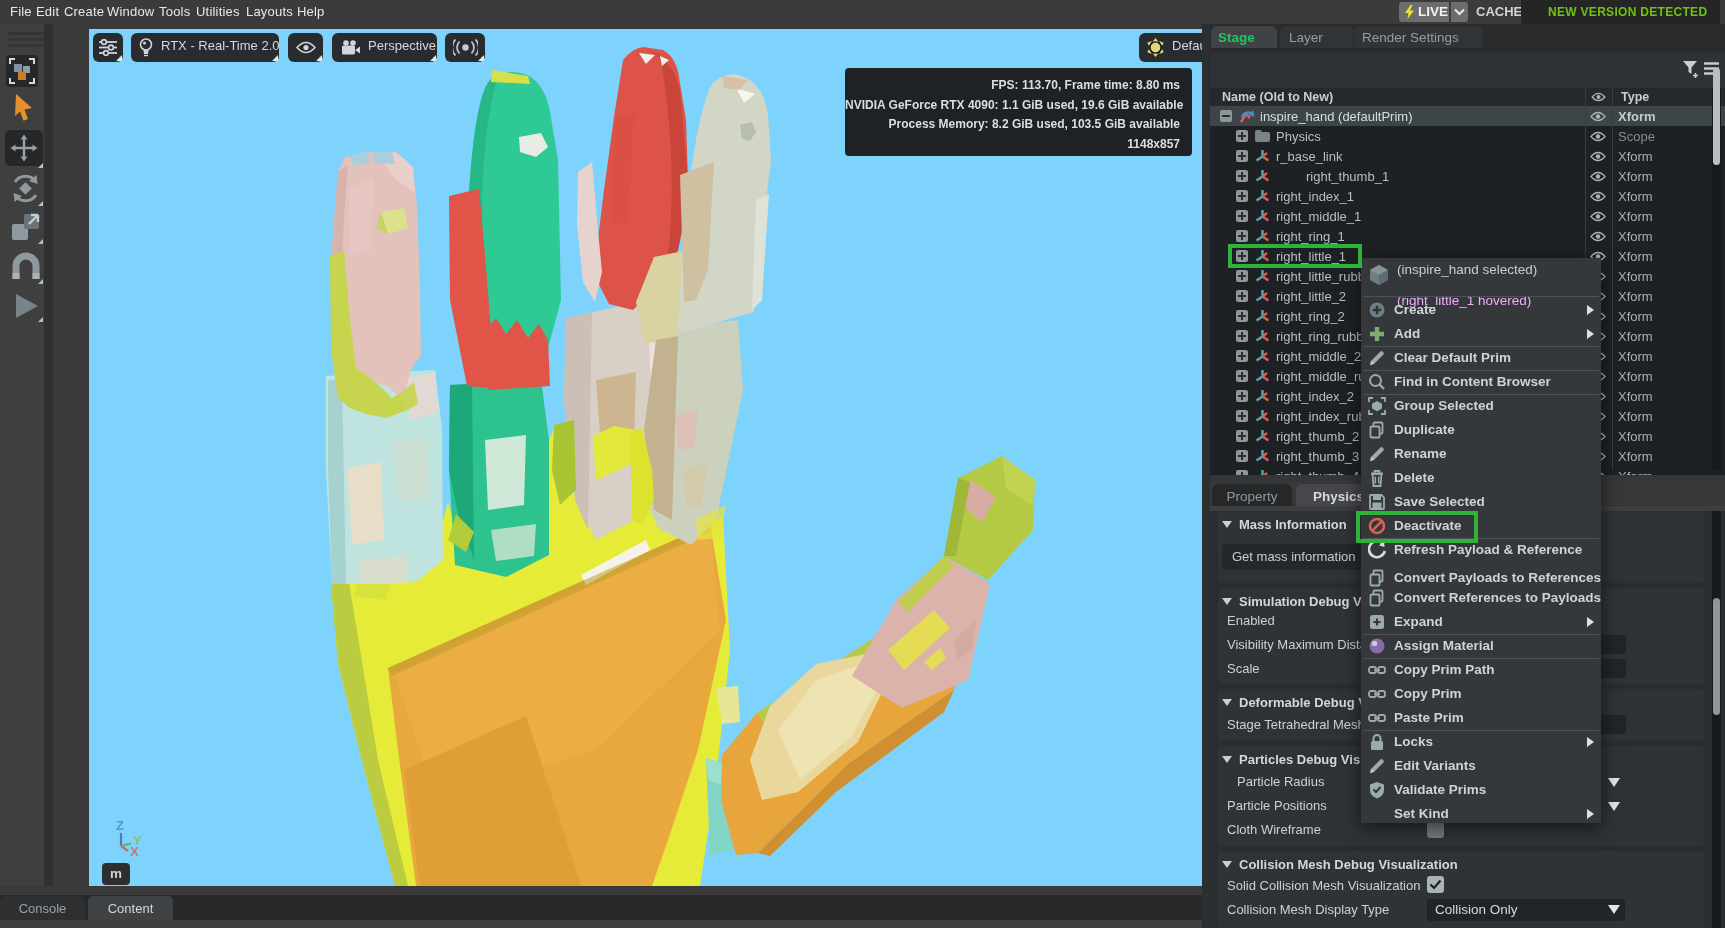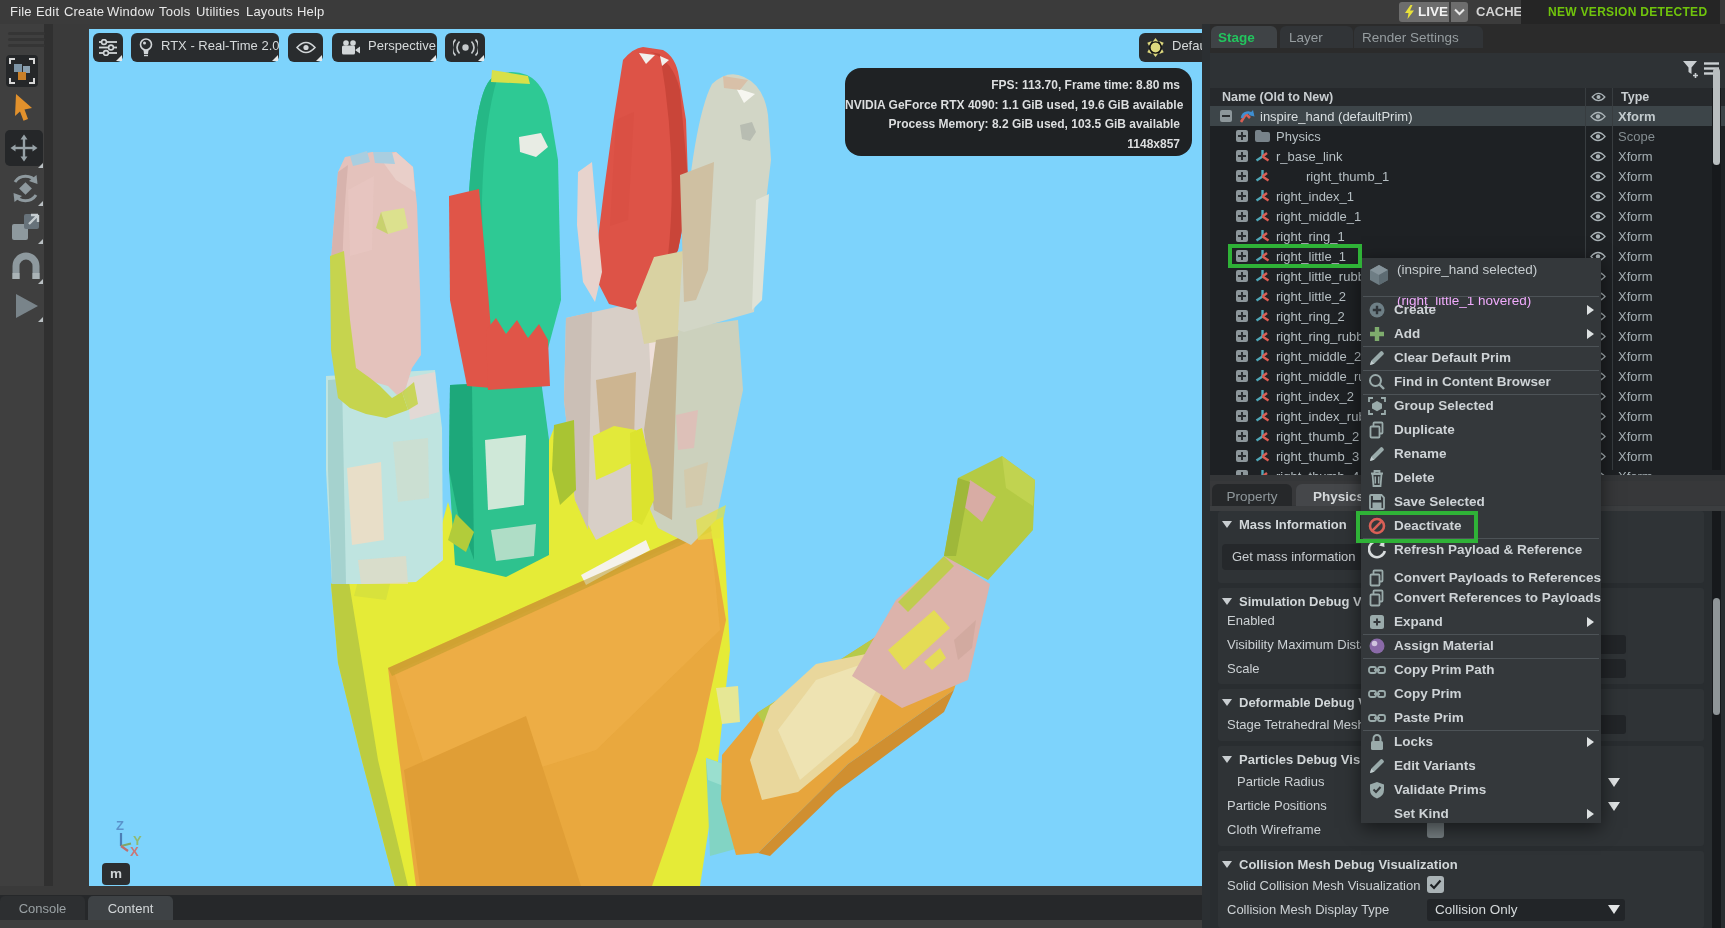--- a/index.html
+++ b/index.html
@@ -5,21 +5,21 @@
 * { margin:0; padding:0; box-sizing:border-box; }
 html,body { width:1725px; height:928px; overflow:hidden; background:#3a3a3a; font-family:"Liberation Sans", sans-serif; }
 .abs { position:absolute; }
 #root { position:relative; width:1725px; height:928px; background:#3a3a3a; overflow:hidden; }
 #menubar { left:0; top:0; width:1568px; height:24px; background:#3b3b3b; color:#e8e8e8; font-size:13.5px; }
 #menubar .mi { position:absolute; top:4px; font-weight:400; font-size:13px; letter-spacing:0.2px; }
 #leftbar { left:0; top:24px; width:53px; height:871px; background:#3f3f3f; }
 #viewport { left:53px; top:29px; width:1142px; height:857px; background:#7dd3fc; overflow:hidden;margin-left:36px; }
 .vbtn { position:absolute; height:29px; background:#292c2e; border-radius:6px; color:#d6dadb; font-size:13px; white-space:nowrap; }
 .vbtn .cnr { position:absolute; right:1px; bottom:1px; width:0; height:0; border-left:6px solid transparent; border-bottom:6px solid #e8eaea; }
-#fps { left:845px; top:68px; width:347px; height:88px; white-space:nowrap; background:#1f2224; border-radius:16px; color:#dcdedf; font-size:12px; font-weight:700; text-align:right; padding:8px 12px 0 0; line-height:19.5px; }
+#fps { left:845px; top:68px; width:347px; height:88px; white-space:nowrap; background:#1f2224; border-radius:4px; color:#dcdedf; font-size:12px; font-weight:700; text-align:right; padding:8px 12px 0 0; line-height:19.5px; }
 #bstrip1 { left:0; top:886px; width:1202px; height:9px; background:#3a3a3a; }
 #btabs { left:0; top:895px; width:1202px; height:25px; background:#26282a; }
 #bstrip2 { left:0; top:920px; width:1202px; height:8px; background:#3e3e3e; }
 .btab { position:absolute; top:1px; height:24px; font-size:13px; display:flex; align-items:center; justify-content:center; border-radius:5px 5px 0 0; }
 #rpanel { left:1202px; top:24px; width:523px; height:904px; background:#2b2f32; }
 #stabbar { left:1210px; top:24px; width:515px; height:29px; background:#2b2b2b; }
 .stab { position:absolute; top:5px; height:24px; border-radius:6px 6px 0 0; font-size:13.5px; display:flex; align-items:center; justify-content:center; font-weight:700; }
 #searchrow { left:1210px; top:53px; width:515px; height:35px; background:#2e3235; }
 #searchbox { left:1218px; top:57px; width:456px; height:28px; background:#1d2023; border-radius:3px; color:#70787c; font-size:13.5px; line-height:28px; }
 #tree { left:1210px; top:88px; width:515px; height:387px; background:#1e2124; overflow:hidden; }

